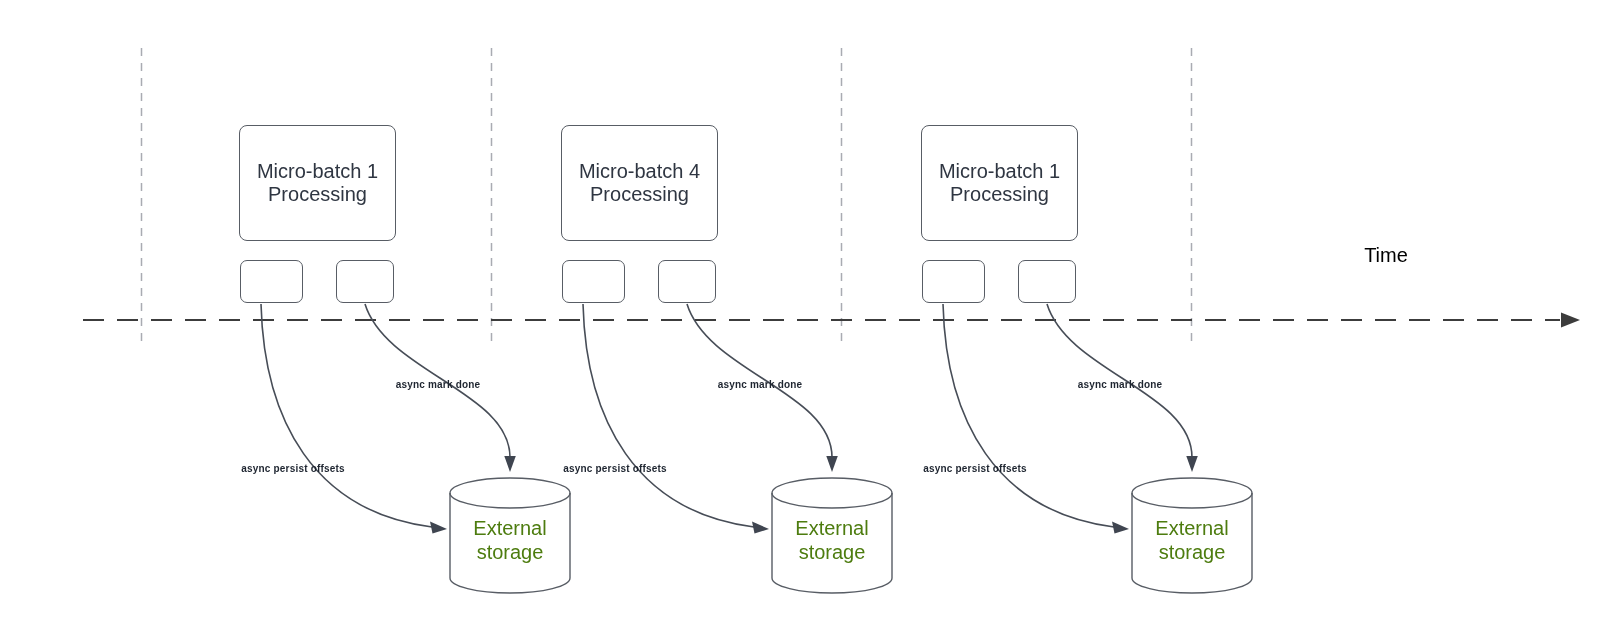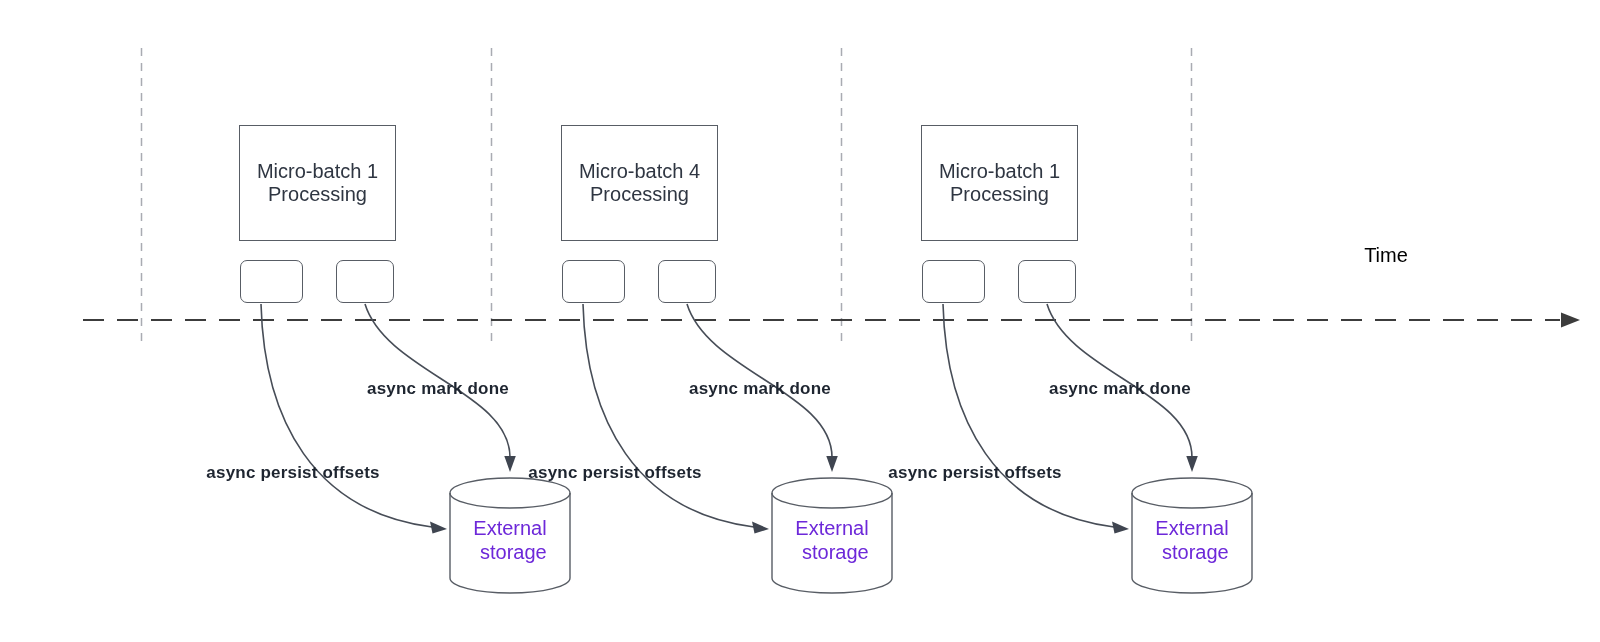--- a/index.html
+++ b/index.html
@@ -4,40 +4,40 @@
 <style>
   html,body{margin:0;padding:0;background:#ffffff;}
   .canvas{
     position:relative;width:1600px;height:642px;background:#ffffff;
     overflow:hidden;font-family:"Liberation Sans", sans-serif;
   }
   .layer{position:absolute;left:0;top:0;}
   .group{position:absolute;top:0;width:340px;height:642px;}
   .proc-box{
     position:absolute;left:0;top:125px;width:155px;height:114px;
-    border:1px solid #585d65;border-radius:0;background:#fff;
+    border:1px solid #585d65;border-radius:8px;background:#fff;
     display:flex;align-items:center;justify-content:center;
     text-align:center;font-size:20px;line-height:23px;color:#2f3642;
     white-space:pre-line;
   }
   .task-box{
     position:absolute;top:260px;height:41px;
     border:1px solid #585d65;border-radius:7px;background:#fff;
   }
   .task-a{left:1px;width:61px;}
   .task-b{left:97px;width:56px;}
   .arrow-label{
     position:absolute;transform:translateX(-50%);white-space:nowrap;
-    font-size:17px;font-weight:bold;letter-spacing:0.2px;color:#1e2530;text-align:center;
+    font-size:10px;font-weight:bold;letter-spacing:0.2px;color:#1e2530;text-align:center;
   }
   .persist-label{left:54px;top:417px;margin-top:46px;}
   .mark-label{left:199px;top:379px;}
   .storage-label{
     position:absolute;left:271px;top:516px;transform:translateX(-50%);
-    text-align:right;font-size:20px;line-height:24px;color:#6d28d9;
+    text-align:center;font-size:20px;line-height:24px;color:#4d7c0f;
     white-space:pre-line;
   }
   .time-label{
     position:absolute;left:1386px;top:243px;transform:translateX(-50%);
     font-size:20px;line-height:24px;color:#000000;white-space:nowrap;
   }
 </style>
 </head>
 <body>
 

